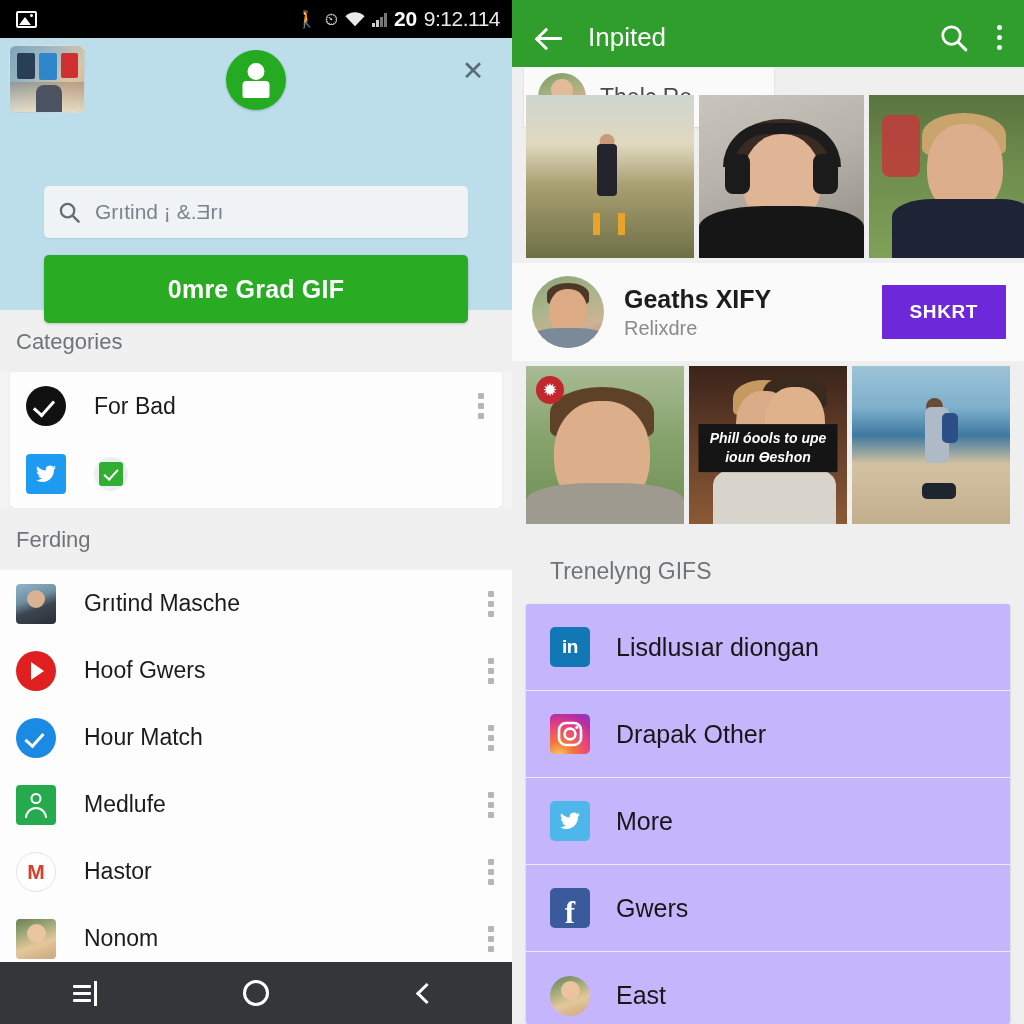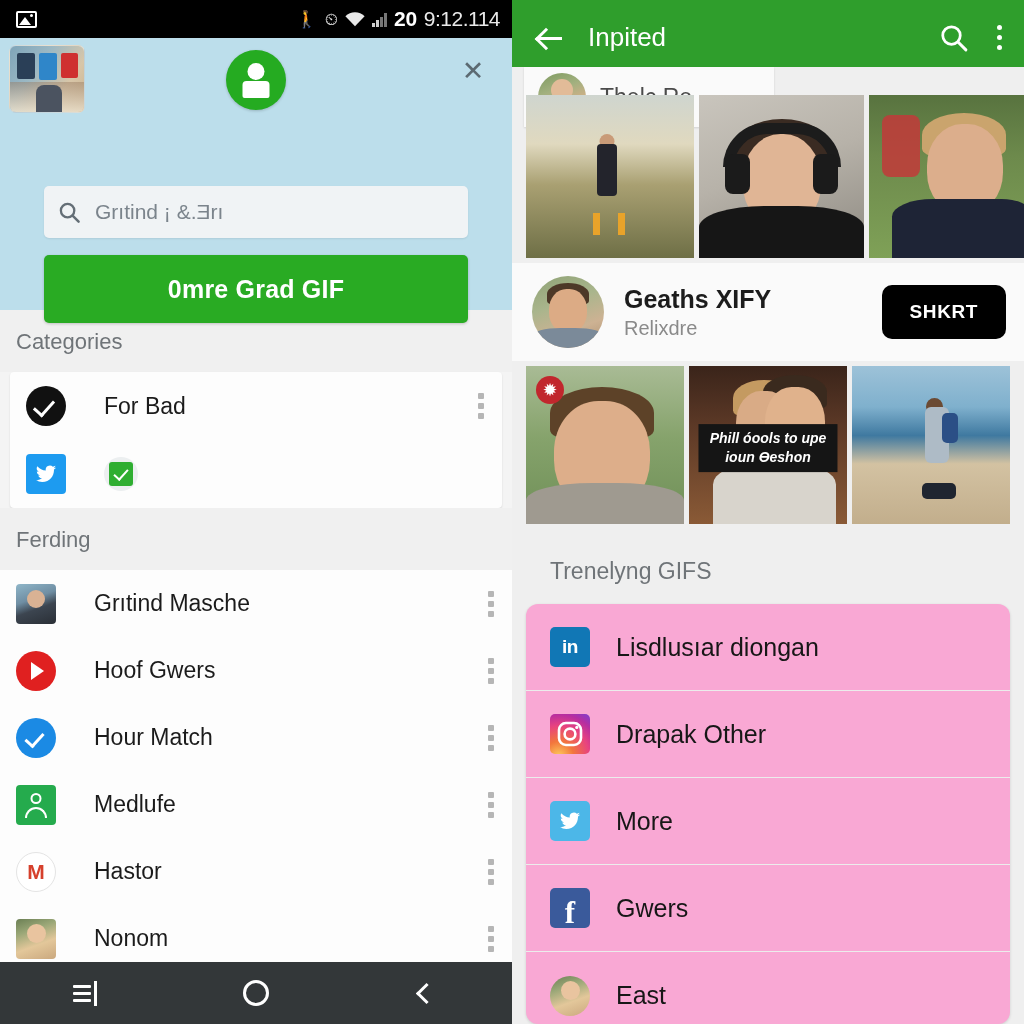--- a/index.html
+++ b/index.html
@@ -135,21 +135,21 @@
   .section-head {
     background: #f0f0f0;
     color: #6f7478; font-size: 22px;
     padding: 19px 0 17px 16px;
   }
   .card {
     background: #fdfdfd; margin: 0 10px; border-radius: 4px;
     box-shadow: 0 1px 2px rgba(0,0,0,.12);
   }
   .lrow {
-    display: flex; align-items: center; gap: 38px;
+    display: flex; align-items: center; gap: 28px;
     height: 68px; padding: 0 18px 0 16px; cursor: pointer;
   }
   .lrow .lbl { font-size: 23px; color: #1b1b1b; flex: 1; }
   .ico { width: 40px; height: 40px; flex: 0 0 40px; position: relative; border-radius: 4px; }
 
   .ico-check-black { background: #111; border-radius: 50%; }
   .ico-check-black::after {
     content: ""; position: absolute; left: 12px; top: 10px;
     width: 9px; height: 17px; border: solid #fff;
     border-width: 0 3px 3px 0; transform: rotate(42deg);
@@ -346,31 +346,31 @@
     background: linear-gradient(160deg,#8fa275 0%, #a9b58c 38%, #cdb293 70%, #ab8f6f 100%);
     flex: 0 0 72px;
   }
   .invite-av .f { position:absolute; left:50%; top:18%; transform:translateX(-50%); width:38px; height:44px; border-radius:46%; background:#dcab85; }
   .invite-av .h { position:absolute; left:50%; top:10%; transform:translateX(-50%); width:42px; height:22px; border-radius:50% 50% 18% 18%; background:#4d3827; }
   .invite-av .s { position:absolute; left:0; bottom:0; width:100%; height:28%; background:#7b8a99; border-radius:40% 40% 0 0; }
   .invite-text { flex: 1; }
   .invite-text .n { font-size: 25px; color: #1c1c1c; font-weight: bold; }
   .invite-text .sub { font-size: 20px; color: #8a8a8a; margin-top: 3px; }
   .invite-btn {
-    background: #000000; border: 0; color: #fff; cursor: pointer;
+    background: #6d28d9; border: 0; color: #fff; cursor: pointer;
     font-family: inherit; font-size: 19px; font-weight: bold; letter-spacing: .6px;
-    padding: 16px 28px; border-radius: 10px;
+    padding: 16px 28px; border-radius: 1px;
   }
 
   .r-section-head {
     background: #efefef; color: #6f7478; font-size: 23px;
     padding: 22px 0 19px 38px;
   }
   .r-card {
-    background: #f9a8d4; margin: 0 14px; border-radius: 12px;
+    background: #c4b5fd; margin: 0 14px; border-radius: 3px;
     box-shadow: 0 1px 3px rgba(0,0,0,.14);
     flex: 1; overflow: hidden;
   }
   .r-row {
     display: flex; align-items: center; gap: 26px;
     height: 87px; padding: 0 24px; cursor: pointer;
     border-bottom: 1px solid #ececec;
   }
   .r-row:last-child { border-bottom: 0; }
   .r-row .lbl { font-size: 25px; color: #171717; }

